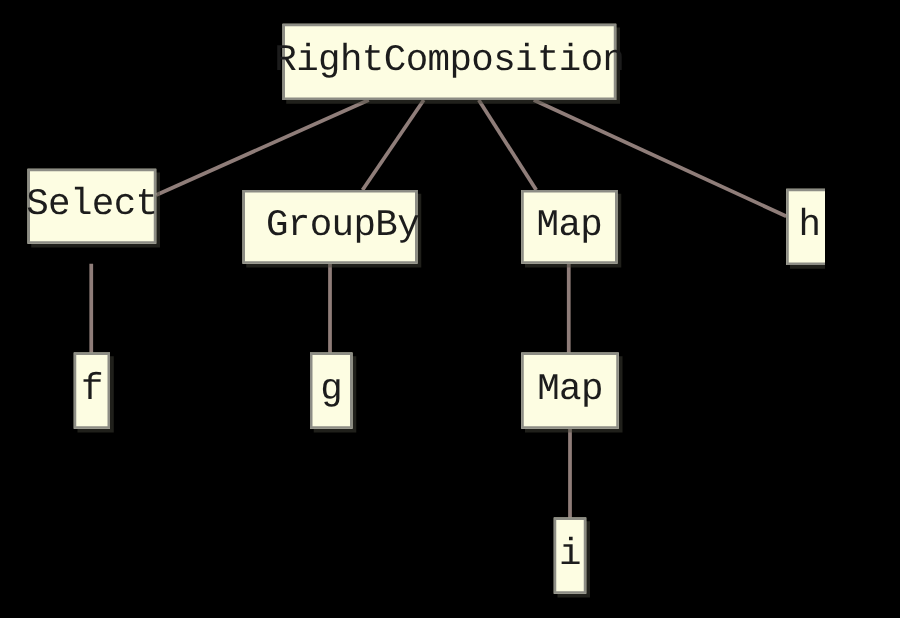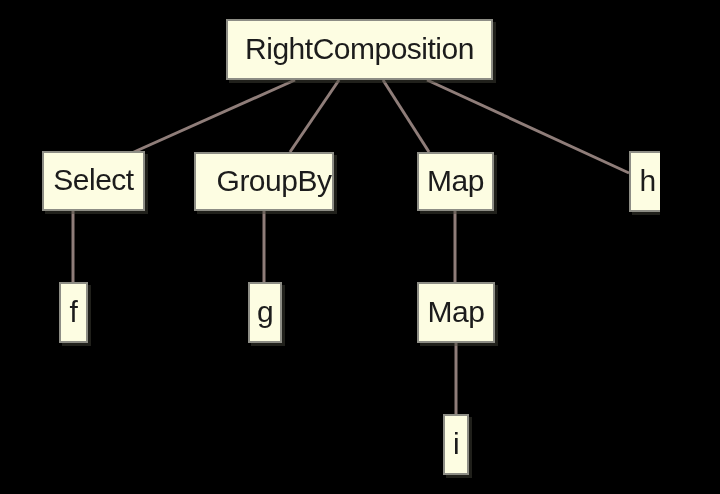--- a/index.html
+++ b/index.html
@@ -5,21 +5,21 @@
   html, body {
     margin: 0;
     padding: 0;
     background: #000;
   }
   #stage {
     position: relative;
     width: 660px;
     height: 494px;
     overflow: hidden;
-    font-family: Liberation Sans, sans-serif;
+    font-family: Liberation Mono, monospace;
   }
   #edge-layer {
     position: absolute;
     left: 0;
     top: 0;
     width: 720px;
     height: 494px;
     display: block;
   }
   .node {
@@ -51,21 +51,21 @@
       <line x1="427" y1="80" x2="629" y2="173" stroke="#8f7d79" stroke-width="3"></line>
       <line x1="73" y1="211" x2="73" y2="282" stroke="#8f7d79" stroke-width="3"></line>
       <line x1="264" y1="211" x2="264" y2="282" stroke="#8f7d79" stroke-width="3"></line>
       <line x1="455" y1="211" x2="455" y2="282" stroke="#8f7d79" stroke-width="3"></line>
       <line x1="456" y1="343" x2="456" y2="414" stroke="#8f7d79" stroke-width="3"></line>
     </svg>
   <div id="node-layer">
       <div class="node" style="left: 226px; top: 19px; width: 267px; height: 61px; background: rgb(253, 253, 226); border-color: rgb(141, 141, 133);">
         <span class="node-label" style="color: rgb(28, 28, 28);">RightComposition</span>
       </div>
-      <div class="node" style="left: 22px; top: 151px; width: 103px; height: 60px; background: rgb(253, 253, 226); border-color: rgb(141, 141, 133); margin-left: 20px;">
+      <div class="node" style="left: 22px; top: 135px; width: 103px; height: 60px; background: rgb(253, 253, 226); border-color: rgb(141, 141, 133);">
         <span class="node-label" style="color: rgb(28, 28, 28);">Select</span>
       </div>
       <div class="node" style="left: 194px; top: 152px; width: 140px; height: 59px; background: rgb(253, 253, 226); border-color: rgb(141, 141, 133); padding-left: 20px;">
         <span class="node-label" style="color: rgb(28, 28, 28);">GroupBy</span>
       </div>
       <div class="node" style="left: 417px; top: 152px; width: 77px; height: 59px; background: rgb(253, 253, 226); border-color: rgb(141, 141, 133);">
         <span class="node-label" style="color: rgb(28, 28, 28);">Map</span>
       </div>
       <div class="node" style="left: 629px; top: 151px; width: 37px; height: 61px; background: rgb(253, 253, 226); border-color: rgb(141, 141, 133);">
         <span class="node-label" style="color: rgb(28, 28, 28);">h</span>

